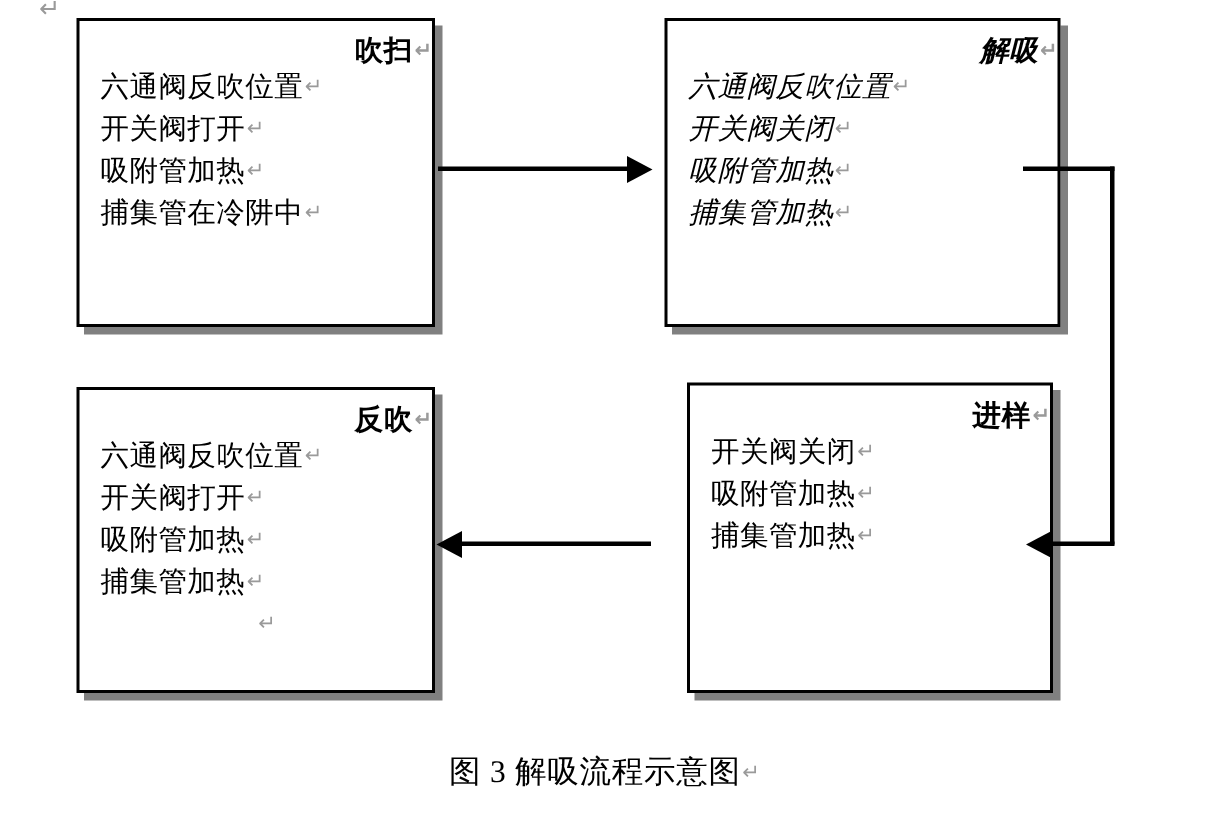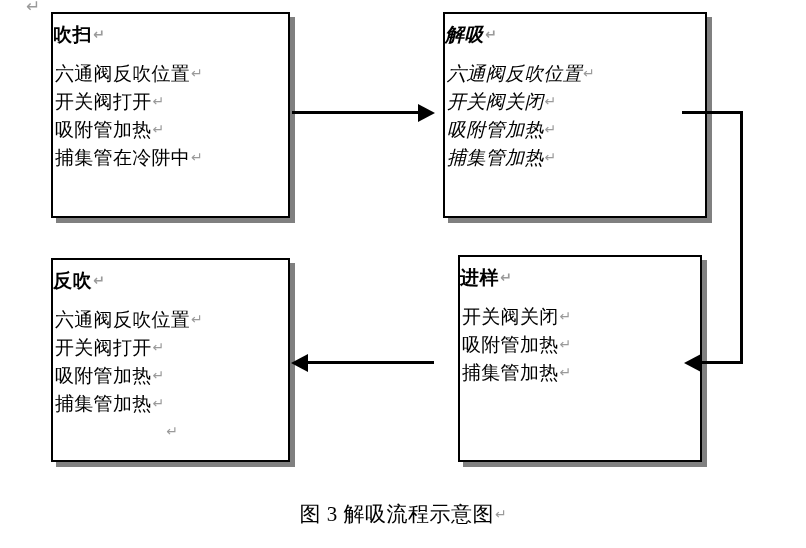--- a/index.html
+++ b/index.html
@@ -29,30 +29,29 @@
 
   
   .node {
     position: absolute;
     background: #ffffff;
     border: 2px solid #000000;
     box-sizing: border-box;
     box-shadow: 5px 5px 0 0 #808080;
   }
   .node .title {
-    text-align: left;
+    text-align: right;
     font-weight: bold;
     font-size: 19px;
     line-height: 1.05;
     margin-top: 11px;
     letter-spacing: 0.5px;
   }
   .node .lines {
-    margin-top: 15px;
-    padding-left: 2px;
+    padding-left: 14px;
   }
   .node .line {
     font-size: 19px;
     line-height: 1.47;
     white-space: nowrap;
     letter-spacing: 0.3px;
   }
   .node .line.blank {
     text-align: center;
     padding-left: 0;

